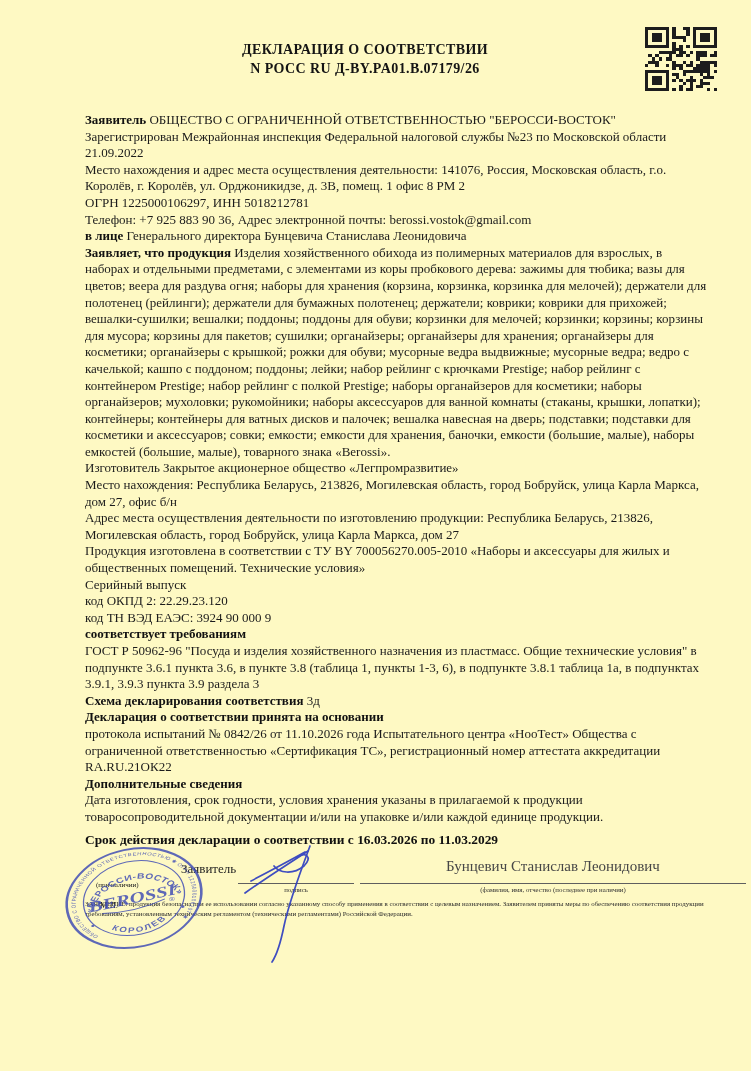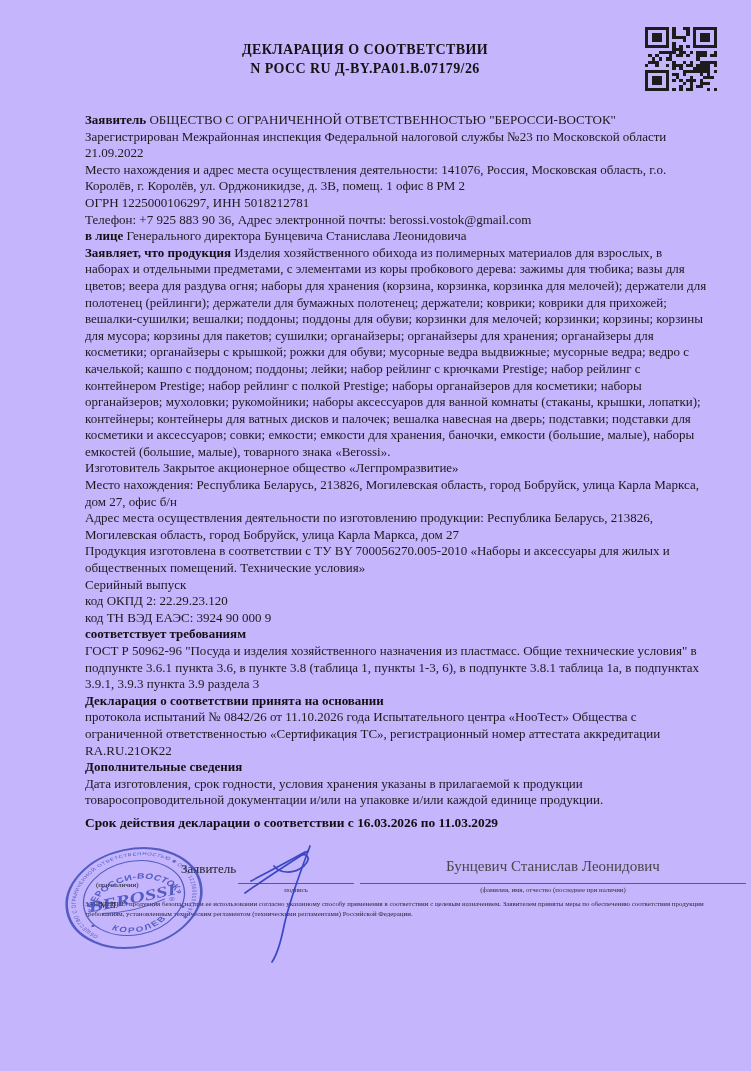--- a/index.html
+++ b/index.html
@@ -1,19 +1,19 @@
 <!DOCTYPE html>
 <html><head>
 <meta charset="utf-8">
 <style>
   html,body{margin:0;padding:0;background:#ffffff;}
   .page{
     position:relative;
     width:751px;height:1071px;
-    background:#c4b5fd;
+    background:#fef9c3;
     font-family:"Liberation Serif","DejaVu Serif",serif;
     color:#1e1e1e;
     overflow:hidden;
   }
   .titles{
     position:absolute;left:0;top:40px;width:730px;
     text-align:center;font-weight:bold;font-size:14px;line-height:19px;
     letter-spacing:.4px;color:#141414;
   }
   .qr{position:absolute;left:645px;top:27px;width:72px;height:64px;}
@@ -68,20 +68,21 @@
     <p><b>Заявляет, что продукция</b><span> Изделия хозяйственного обихода из полимерных материалов для взрослых, в наборах и отдельными предметами, с элементами из коры пробкового дерева: зажимы для тюбика; вазы для цветов; веера для раздува огня; наборы для хранения (корзина, корзинка, корзинка для мелочей); держатели для полотенец (рейлинги); держатели для бумажных полотенец; держатели; коврики; коврики для прихожей; вешалки-сушилки; вешалки; поддоны; поддоны для обуви; корзинки для мелочей; корзинки; корзины; корзины для мусора; корзины для пакетов; сушилки; органайзеры; органайзеры для хранения; органайзеры для косметики; органайзеры с крышкой; рожки для обуви; мусорные ведра выдвижные; мусорные ведра; ведро с качелькой; кашпо с поддоном; поддоны; лейки; набор рейлинг с крючками Prestige; набор рейлинг с контейнером Prestige; набор рейлинг с полкой Prestige; наборы органайзеров для косметики; наборы органайзеров; мухоловки; рукомойники; наборы аксессуаров для ванной комнаты (стаканы, крышки, лопатки); контейнеры; контейнеры для ватных дисков и палочек; вешалка навесная на дверь; подставки; подставки для косметики и аксессуаров; совки; емкости; емкости для хранения, баночки, емкости (большие, малые), наборы емкостей (большие, малые), товарного знака «Berossi».</span></p>
     <p>Изготовитель Закрытое акционерное общество «Легпромразвитие»</p>
     <p>Место нахождения: Республика Беларусь, 213826, Могилевская область, город Бобруйск, улица Карла Маркса, дом 27, офис б/н</p>
     <p>Адрес места осуществления деятельности по изготовлению продукции: Республика Беларусь, 213826, Могилевская область, город Бобруйск, улица Карла Маркса, дом 27</p>
     <p>Продукция изготовлена в соответствии с ТУ BY 700056270.005-2010 «Наборы и аксессуары для жилых и общественных помещений. Технические условия»</p>
     <p>Серийный выпуск</p>
     <p>код ОКПД 2: 22.29.23.120</p>
     <p>код ТН ВЭД ЕАЭС: 3924 90 000 9</p>
     <p><b>соответствует требованиям</b></p>
     <p>ГОСТ Р 50962-96 "Посуда и изделия хозяйственного назначения из пластмасс. Общие технические условия" в подпункте 3.6.1 пункта 3.6, в пункте 3.8 (таблица 1, пункты 1-3, 6), в подпункте 3.8.1 таблица 1а, в подпунктах 3.9.1, 3.9.3 пункта 3.9 раздела 3</p>
+    <p><b>Схема декларирования соответствия</b><span> 3д</span></p>
     <p><b>Декларация о соответствии принята на основании</b></p>
     <p>протокола испытаний № 0842/26 от 11.10.2026 года Испытательного центра «НооТест» Общества с ограниченной ответственностью «Сертификация ТС», регистрационный номер аттестата аккредитации RA.RU.21ОК22</p>
     <p><b>Дополнительные сведения</b></p>
     <p>Дата изготовления, срок годности, условия хранения указаны в прилагаемой к продукции товаросопроводительной документации и/или на упаковке и/или каждой единице продукции.</p>
     <p class="validity">Срок действия декларации о соответствии с 16.03.2026 по 11.03.2029</p>
   </div>
 
   <div class="sig-area">
     <span class="sig-label">Заявитель</span>
     <span class="mp">М.П.</span>

